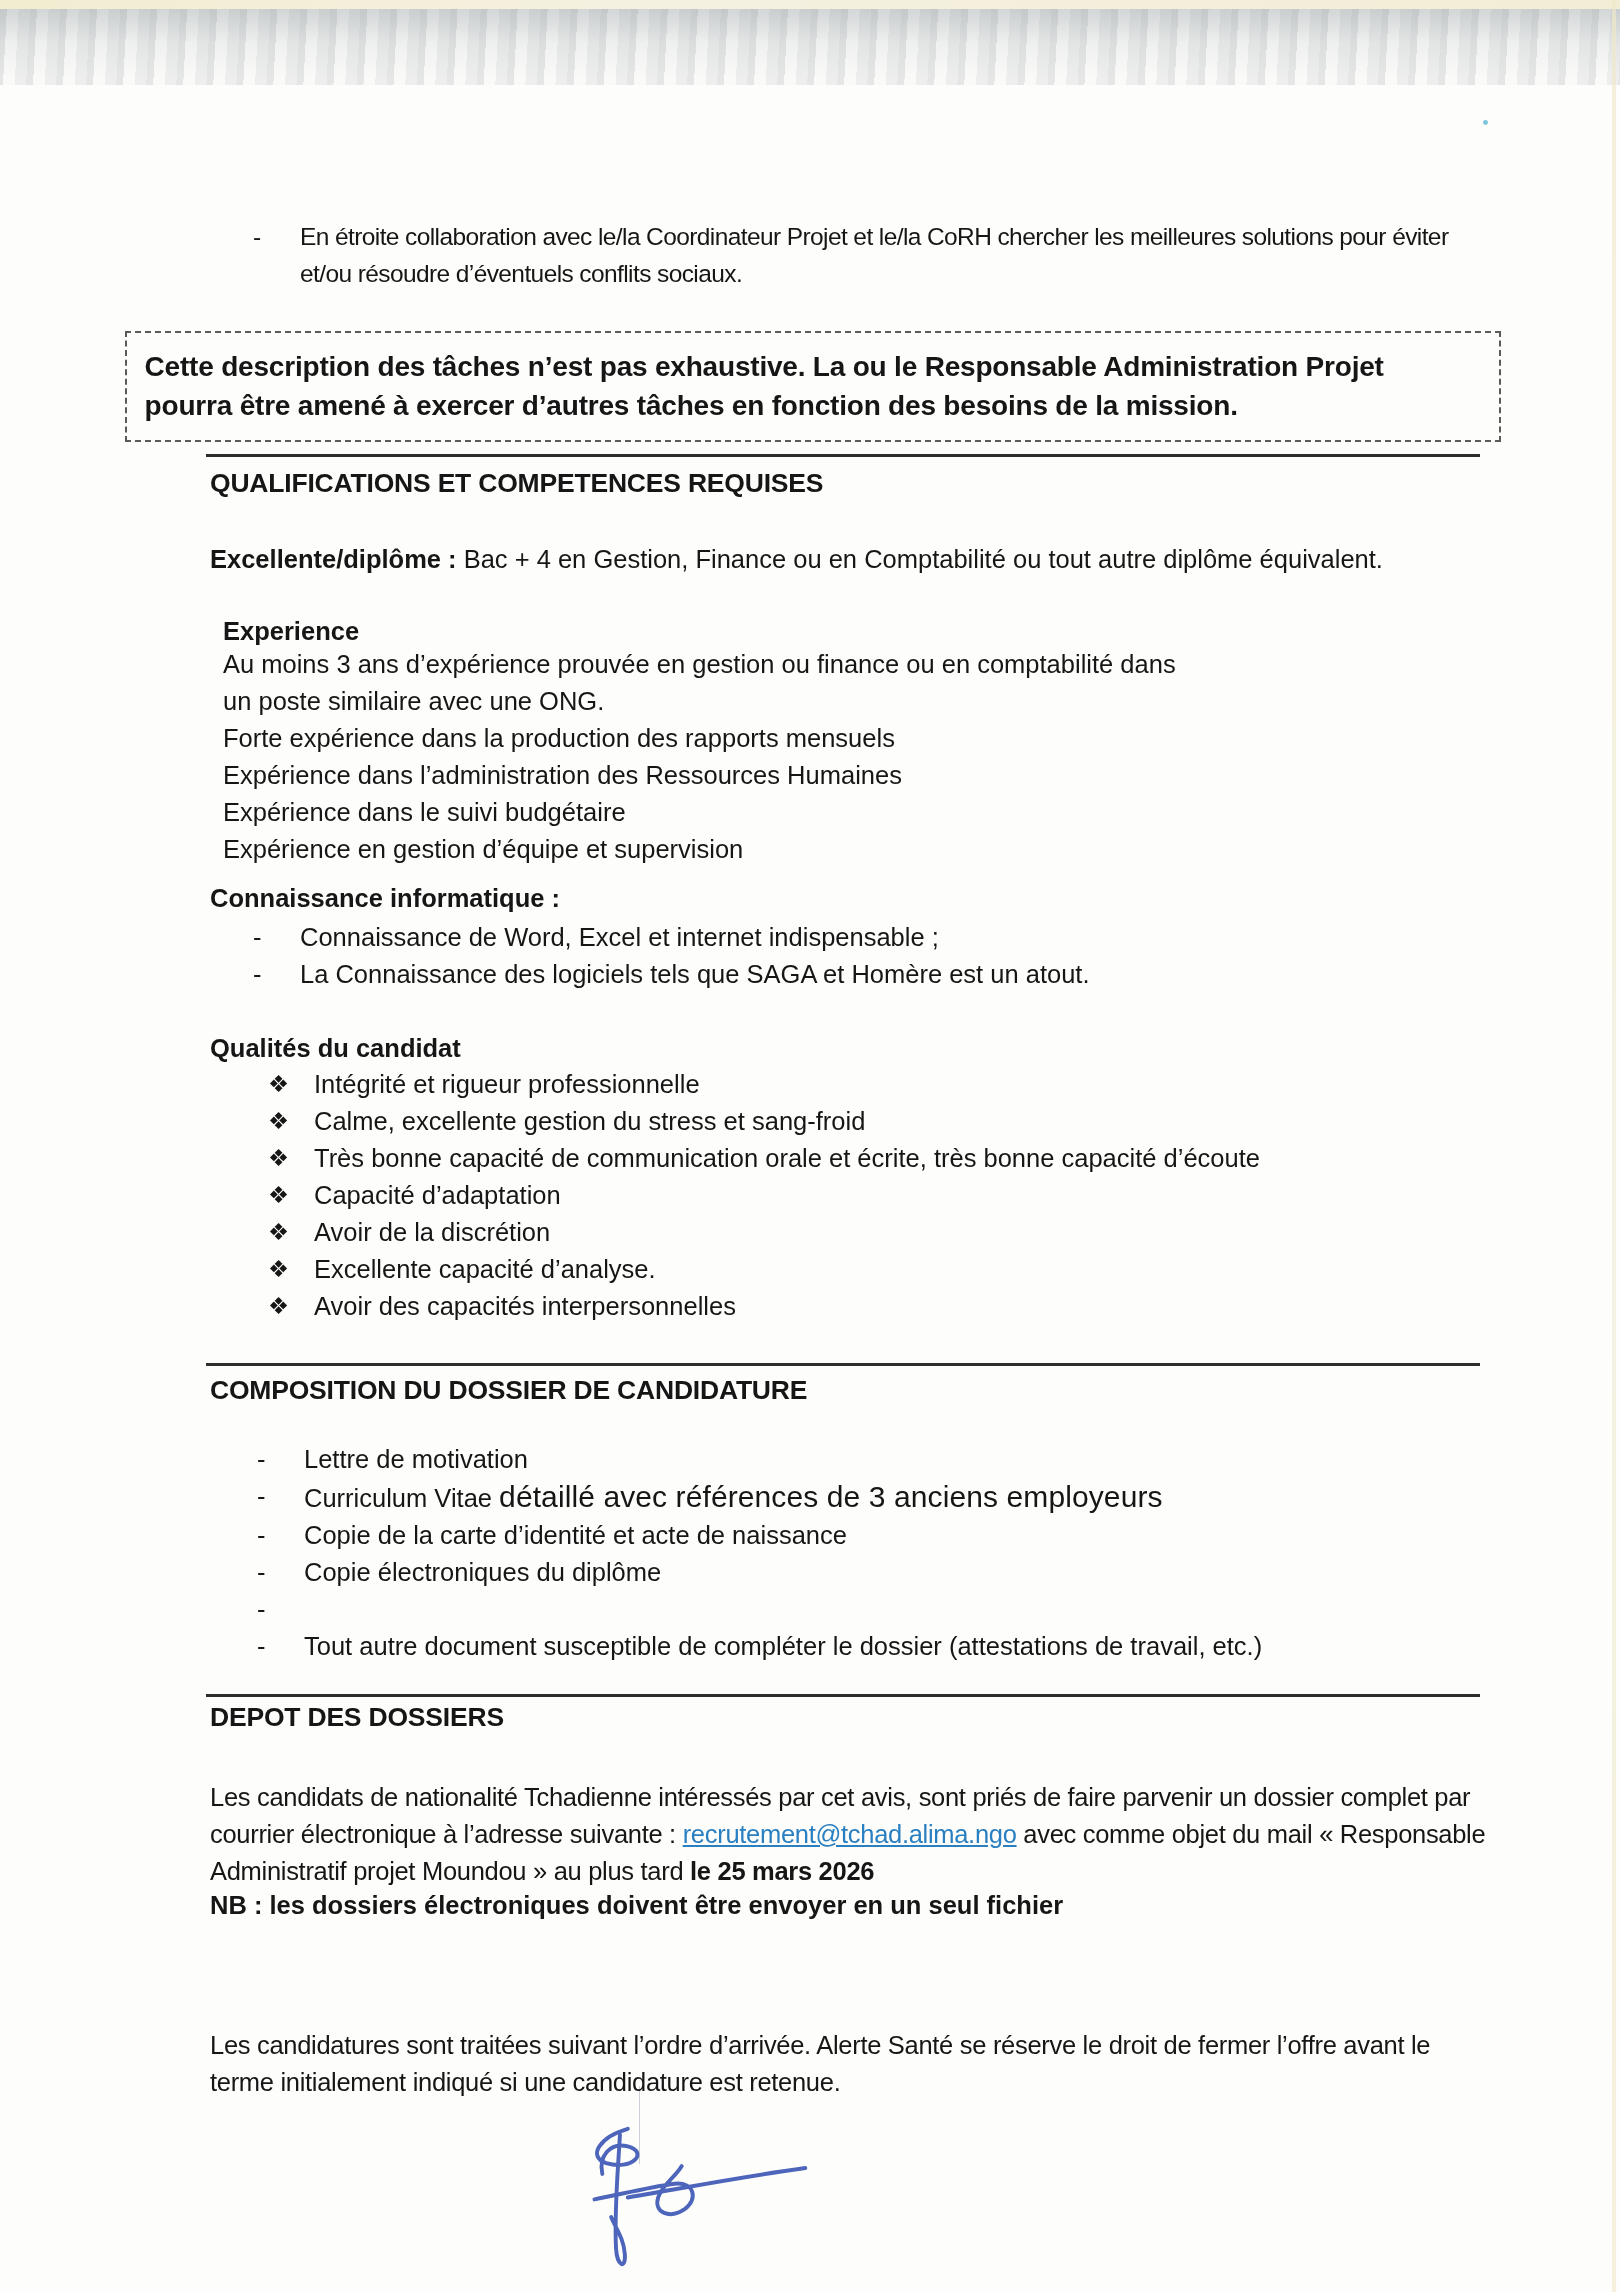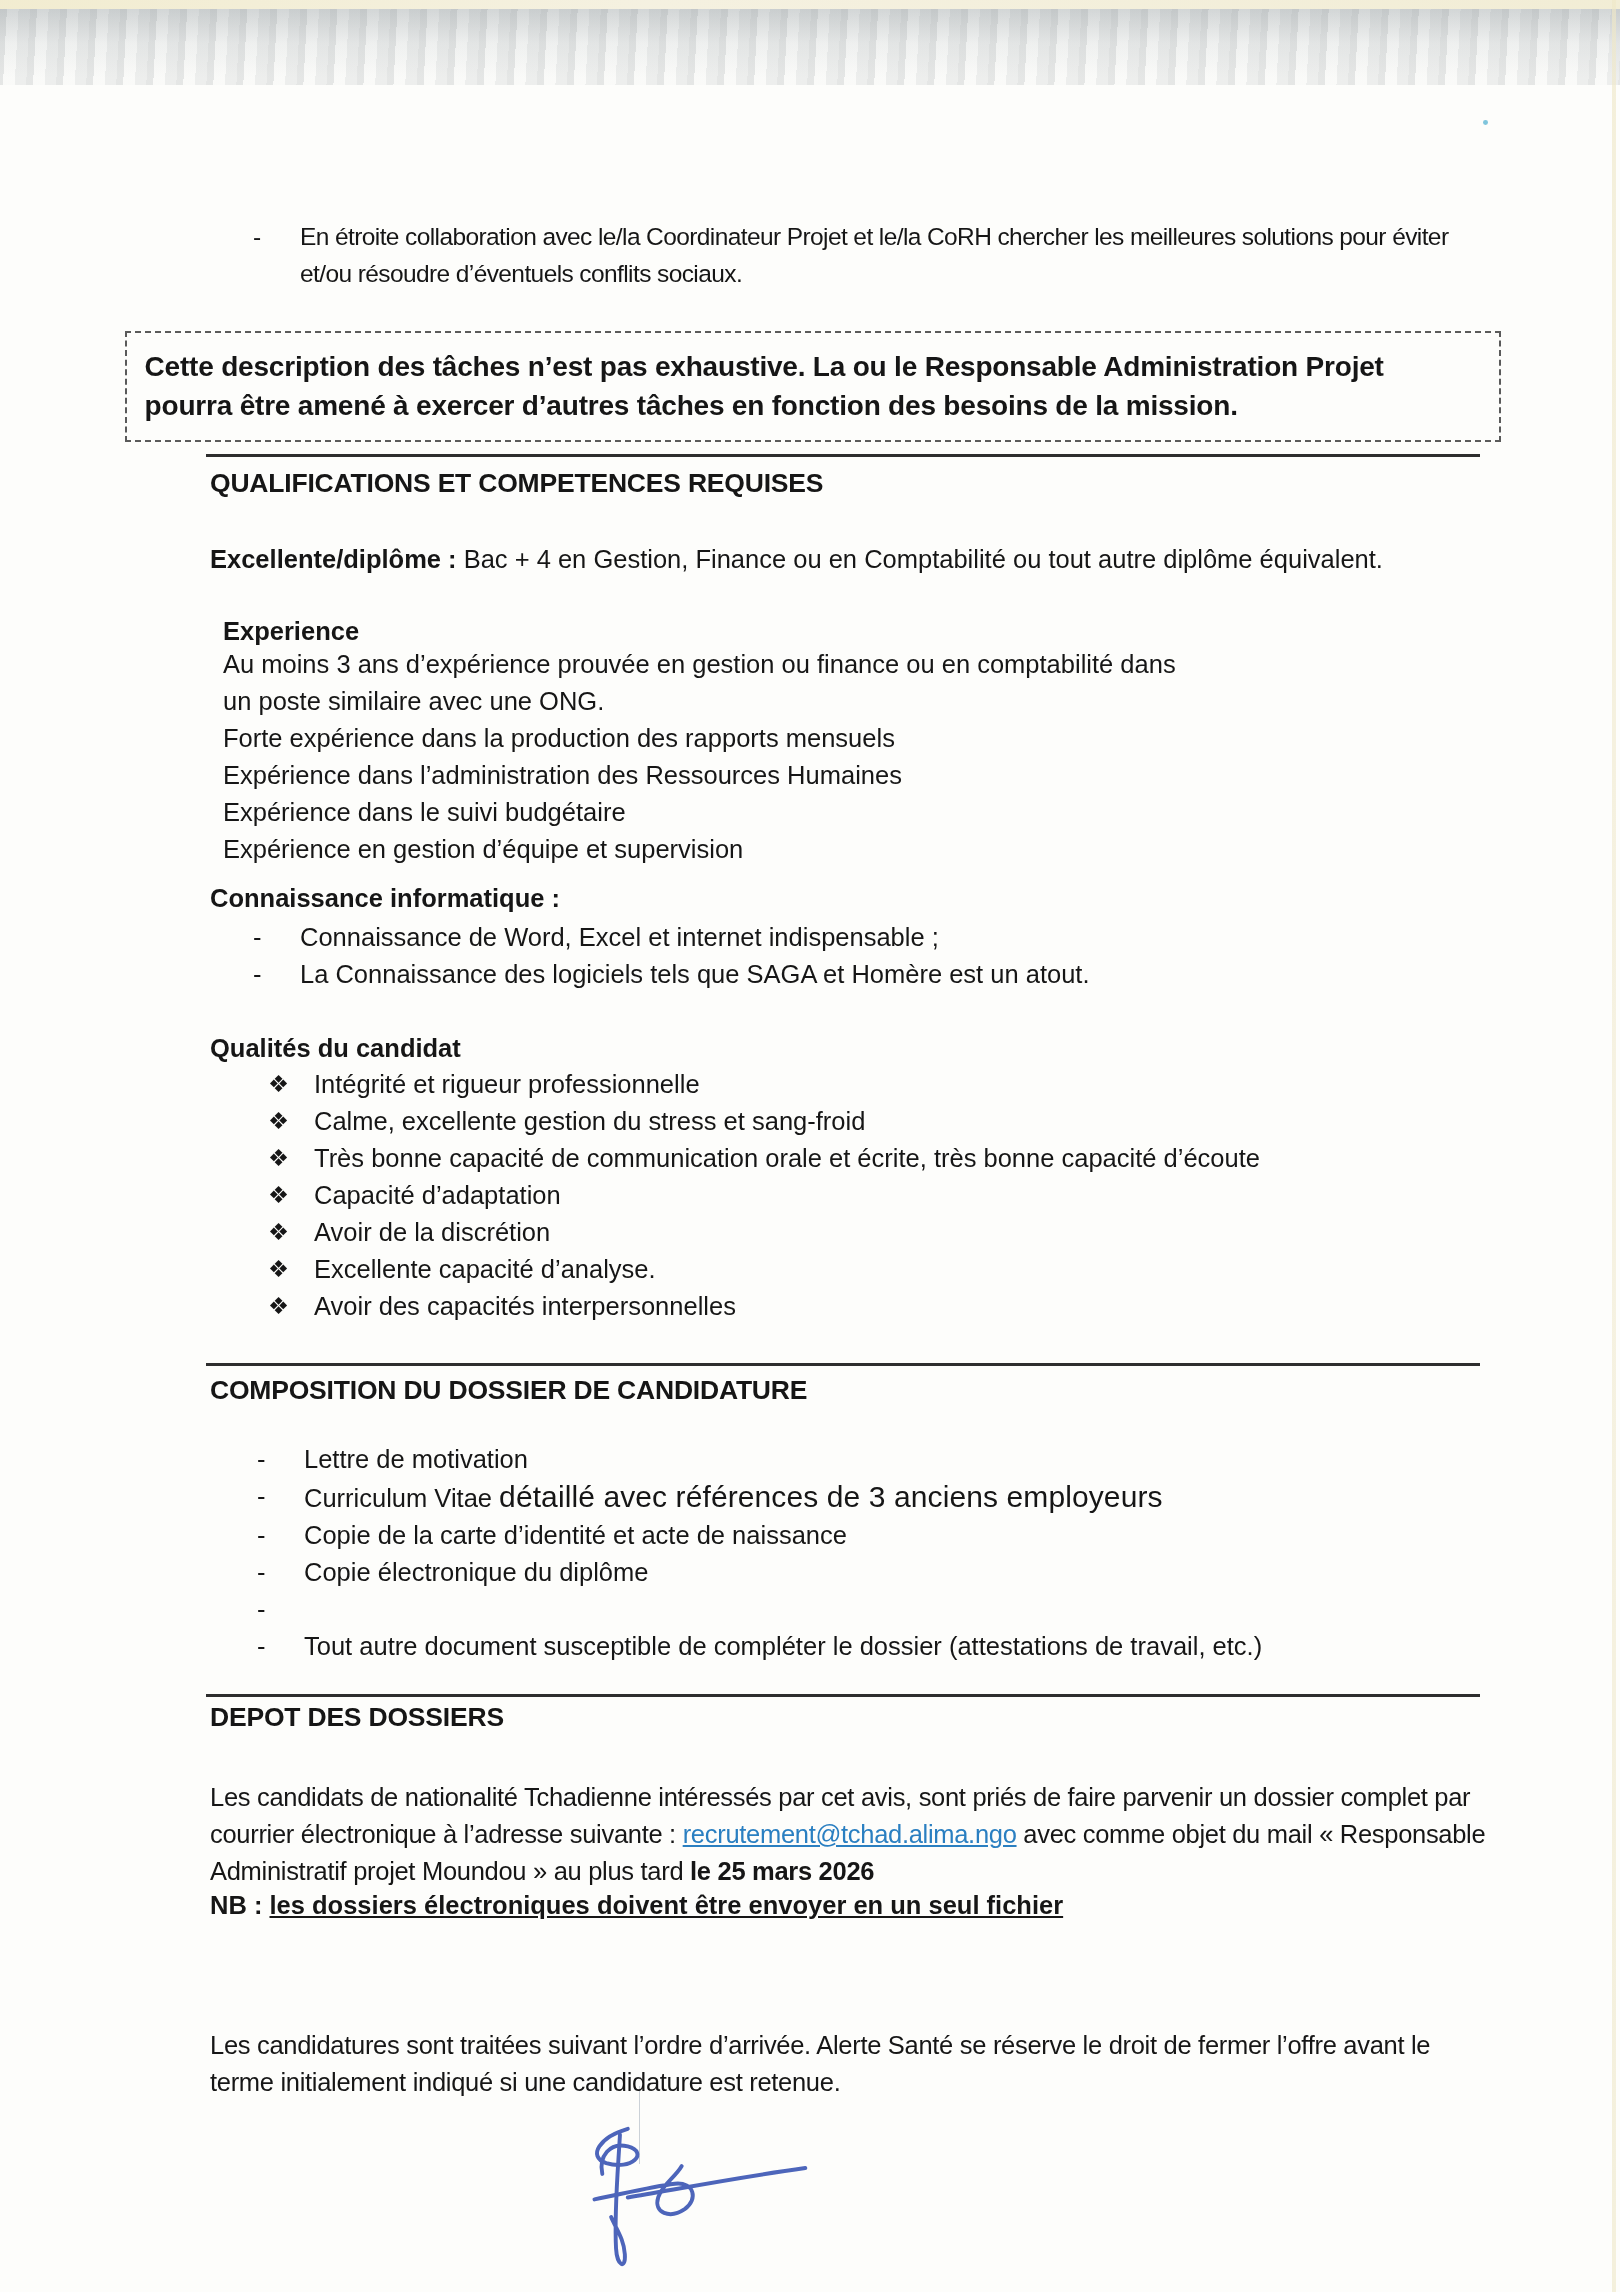--- a/index.html
+++ b/index.html
@@ -38,21 +38,21 @@
     font-size:28px;line-height:39px;font-weight:bold;letter-spacing:-0.2px;
     box-sizing:border-box;
   }
   .bullet-row{display:flex;}
   .bullet-dash{width:47px;flex:none;}
   .bullet-diamond{width:46px;flex:none;font-size:23.5px;}
   .exp-row{display:flex;}
   .exp-label{width:240px;flex:none;font-weight:bold;font-size:25.5px;}
   .exp-lines{width:980px;}
   .link{color:#2a7fc1;text-decoration:underline;text-decoration-color:#2a7fc1;cursor:pointer;}
-  .u{text-decoration:underline;}
+  .u{}
   .cv-detail{font-size:30px;letter-spacing:0.1px;}
   .sig-wrap{position:absolute;left:567px;top:2109px;width:304px;height:172px;}
 </style>
 </head>
 <body>
 
 <div class="page">
 
   <div class="scan-top-yellow"></div>
   <div class="scan-top-band"></div>
@@ -142,21 +142,21 @@
     <div class="bullet-row">
       <span class="bullet-dash">-</span>
       <span><span>Curriculum Vitae </span><span class="cv-detail">détaillé avec références de 3 anciens employeurs</span></span>
     </div>
     <div class="bullet-row">
       <span class="bullet-dash">-</span>
       <span>Copie de la carte d’identité et acte de naissance</span>
     </div>
     <div class="bullet-row">
       <span class="bullet-dash">-</span>
-      <span>Copie électronique du diplôme</span>
+      <span>Copie électroniques du diplôme</span>
     </div>
     <div class="bullet-row">
       <span class="bullet-dash">-</span>
     </div>
     <div class="bullet-row">
       <span class="bullet-dash">-</span>
       <span>Tout autre document susceptible de compléter le dossier (attestations de travail, etc.)</span>
     </div>
   </div>
 

